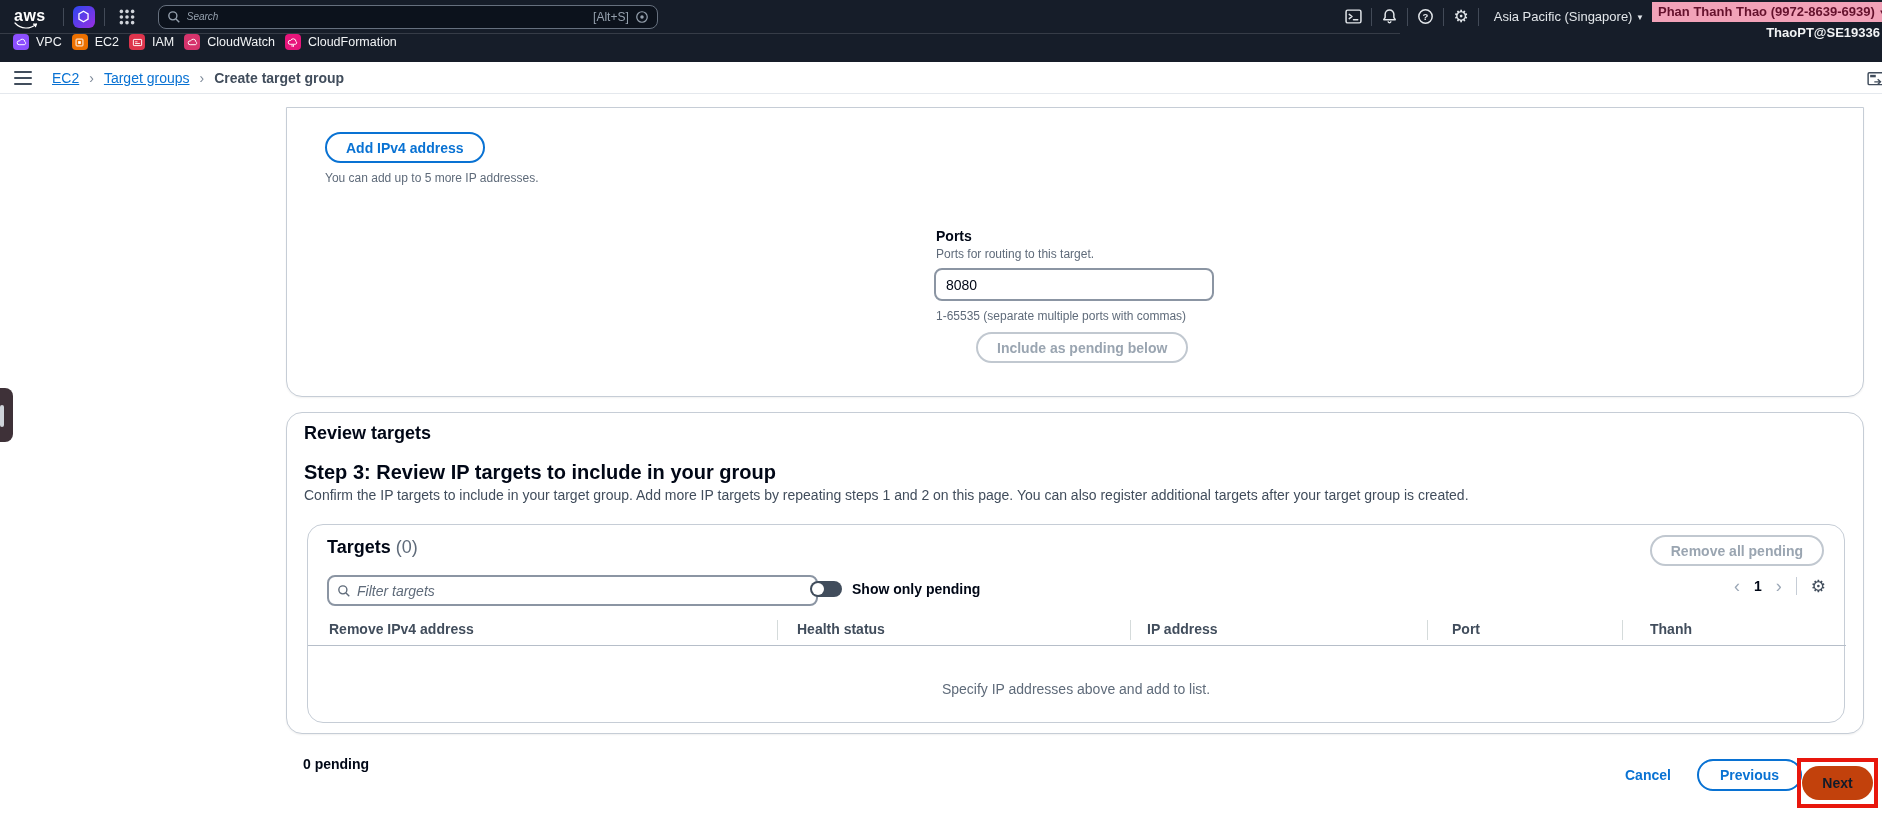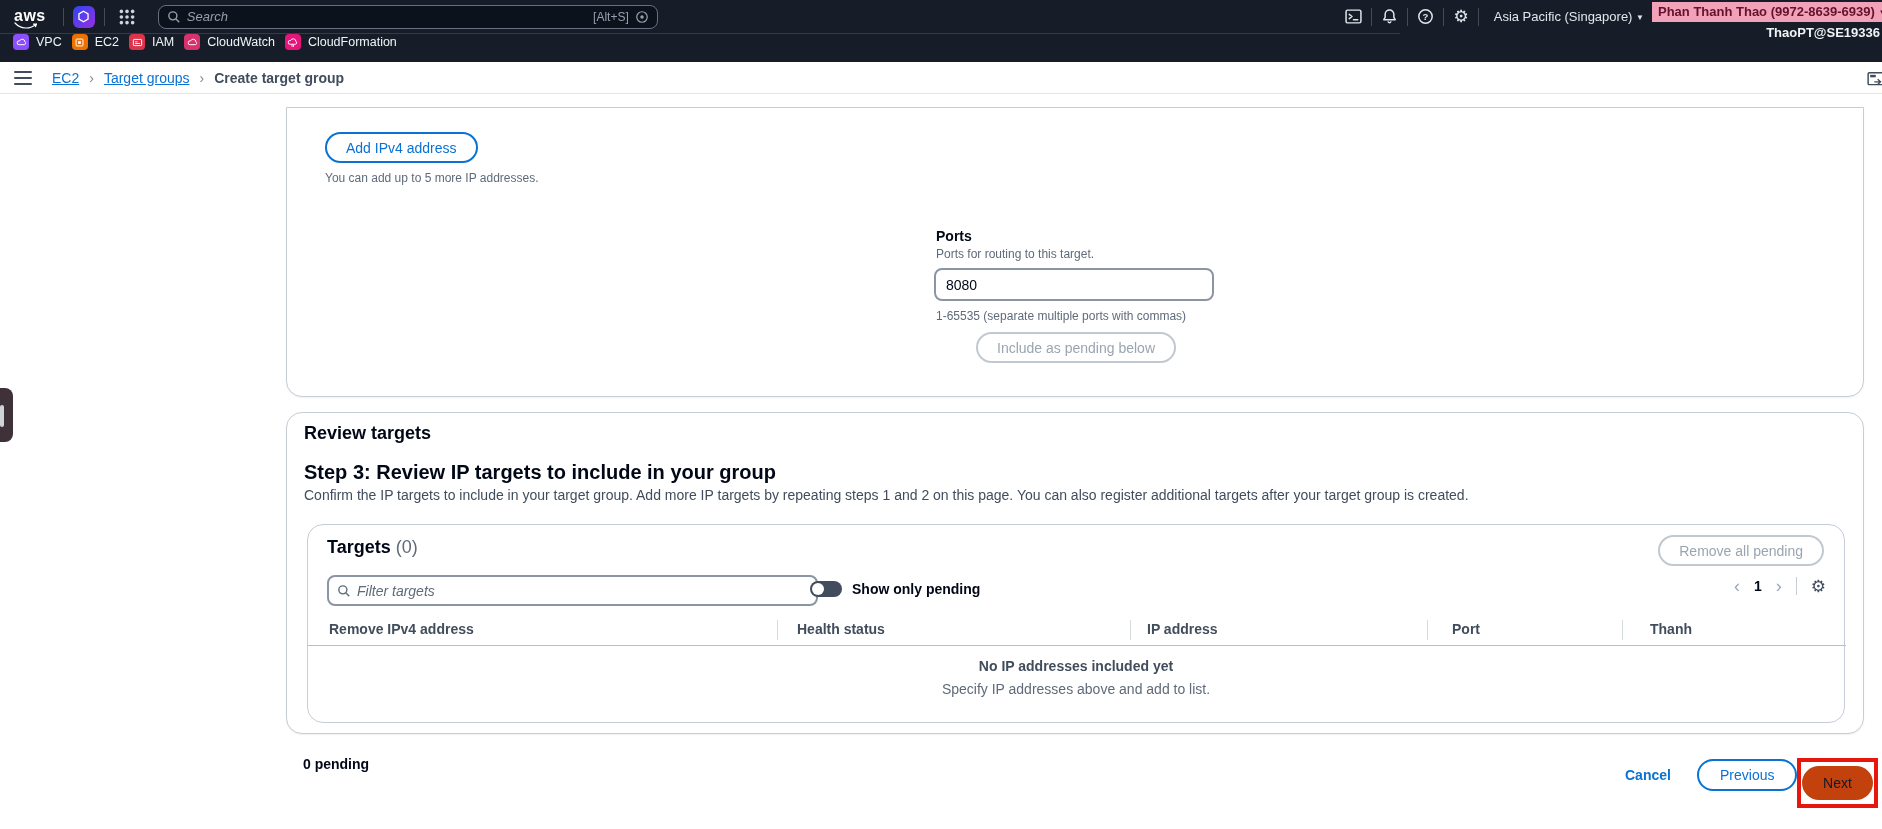--- a/index.html
+++ b/index.html
@@ -9,21 +9,21 @@
 
   
   .darkhead { position:absolute; left:0; top:0; width:1882px; height:62px; background:#161d29; }
   .topbar { position:absolute; left:0; top:0; width:1882px; height:33px; display:flex; align-items:center; padding:0 10px; }
   .aws-logo { color:#fff; font-weight:bold; font-size:16px; letter-spacing:.5px; position:relative; padding:0 8px 2px 4px; }
   .aws-logo svg { position:absolute; left:4px; bottom:-2px; }
   .tb-sep { width:1px; height:18px; background:#424a57; margin:0 9px; }
   .q-icon { width:22px; height:22px; border-radius:6px; background:linear-gradient(135deg,#2b47f0,#9a2ee0); display:flex; align-items:center; justify-content:center; }
   .grid-icon { color:#d1d5db; width:18px; height:18px; margin:0 4px; }
   .searchbox { margin-left:18px; width:500px; height:24px; background:#0c121c; border:1px solid #66707e; border-radius:8px; display:flex; align-items:center; padding:0 8px; color:#95a0ad; }
-  .searchbox input { flex:1; background:transparent; border:none; outline:none; color:#d1d5db; font-style:italic; font-size:13px; margin-left:6px; font-family:"Liberation Sans",sans-serif; }
+  .searchbox input { flex:1; background:transparent; border:none; outline:none; color:#d1d5db; font-style:italic; font-size:10px; margin-left:6px; font-family:"Liberation Sans",sans-serif; }
   .searchbox input::placeholder { color:#95a0ad; }
   .shortcut { font-size:12px; color:#95a0ad; margin-right:6px; white-space:nowrap; }
   .tb-right { margin-left:auto; display:flex; align-items:center; color:#d1d5db; margin-right:222px; }
   .tb-ic { width:17px; height:17px; color:#e2e6ea; display:block; }
   .gear-txt { font-size:17px; color:#e2e6ea; line-height:17px; }
   .region { font-size:13px; color:#e2e6ea; margin:0 6px; white-space:nowrap; }
   .caret { font-size:8px; vertical-align:1px; }
   .userblock { position:absolute; right:0; top:0; width:230px; text-align:right; }
   .username { display:inline-block; font-size:13px; font-weight:bold; color:#64112c; background:#f2a2b8; padding:2px 4px 3px 6px; white-space:nowrap; margin-top:2px; }
   .useraccount { font-size:13px; font-weight:bold; color:#f1f3f5; padding:3px 2px 0 0; white-space:nowrap; }
@@ -42,21 +42,21 @@
   .crumb-sep { color:#7d8998; margin:0 10px; font-size:14px; }
   .crumb-current { color:#414d5c; font-size:14px; font-weight:bold; }
   .panel-toggle { position:absolute; right:-5px; top:8px; width:22px; height:18px; color:#414d5c; }
 
   
   .page { position:absolute; left:0; top:94px; width:1882px; height:735px; background:#fff; }
   .card { position:absolute; background:#fff; border:1px solid #c6cdd6; box-shadow:0 1px 2px rgba(0,7,22,.06); }
   .card1 { left:286px; top:13px; width:1578px; height:290px; border-radius:0 0 16px 16px; }
   .card2 { left:286px; top:318px; width:1578px; height:322px; border-radius:16px; }
 
-  .btn { display:inline-flex; align-items:center; justify-content:center; border-radius:17px; font-size:14px; font-weight:normal; background:#fff; cursor:pointer; white-space:nowrap; }
+  .btn { display:inline-flex; align-items:center; justify-content:center; border-radius:17px; font-size:14px; font-weight:bold; background:#fff; cursor:pointer; white-space:nowrap; }
   .btn-normal { border:2px solid #0972d3; color:#0972d3; }
   .btn-disabled { border:2px solid #c1c8d0; color:#9aa5b1; cursor:default; }
   .btn-primary { background:#ff9900; border:none; color:#0f1b2a; }
 
   
   .add-ip-btn { position:absolute; left:38px; top:24px; height:31px; padding:0 19px; }
   .add-ip-hint { position:absolute; left:38px; top:63px; font-size:12px; color:#5f6b7a; }
   .ports-label { position:absolute; left:649px; top:120px; font-size:14px; font-weight:bold; color:#000716; }
   .ports-desc { position:absolute; left:649px; top:139px; font-size:12px; color:#5f6b7a; }
   .ports-input { position:absolute; left:647px; top:160px; width:280px; height:33px; border:2px solid #8b95a3; border-radius:8px; font-size:14px; color:#000716; padding:0 10px; font-family:"Liberation Sans",sans-serif; outline:none; }
@@ -297,21 +297,20 @@
           <span class="th-div" style="left:469px"></span>
           <span class="th" style="left:489px">Health status</span>
           <span class="th-div" style="left:822px"></span>
           <span class="th" style="left:839px">IP address</span>
           <span class="th-div" style="left:1119px"></span>
           <span class="th" style="left:1144px">Port</span>
           <span class="th-div" style="left:1314px"></span>
           <span class="th" style="left:1342px">Thanh</span>
         </div>
 
-        <div class="empty-title">No IP addresses included yet</div>
         <div class="empty-desc">Specify IP addresses above and add to list.</div>
       </div>
     </section>
 
     <div class="pending-count">0 pending</div>
     <a class="cancel-link">Cancel</a>
     <button class="btn btn-normal previous-btn">Previous</button>
     <div class="annotation-box" style="border-color: rgb(232, 23, 13);">
       <button class="btn btn-primary next-btn" style="background-color: #c2410c;">Next</button>
     </div>

